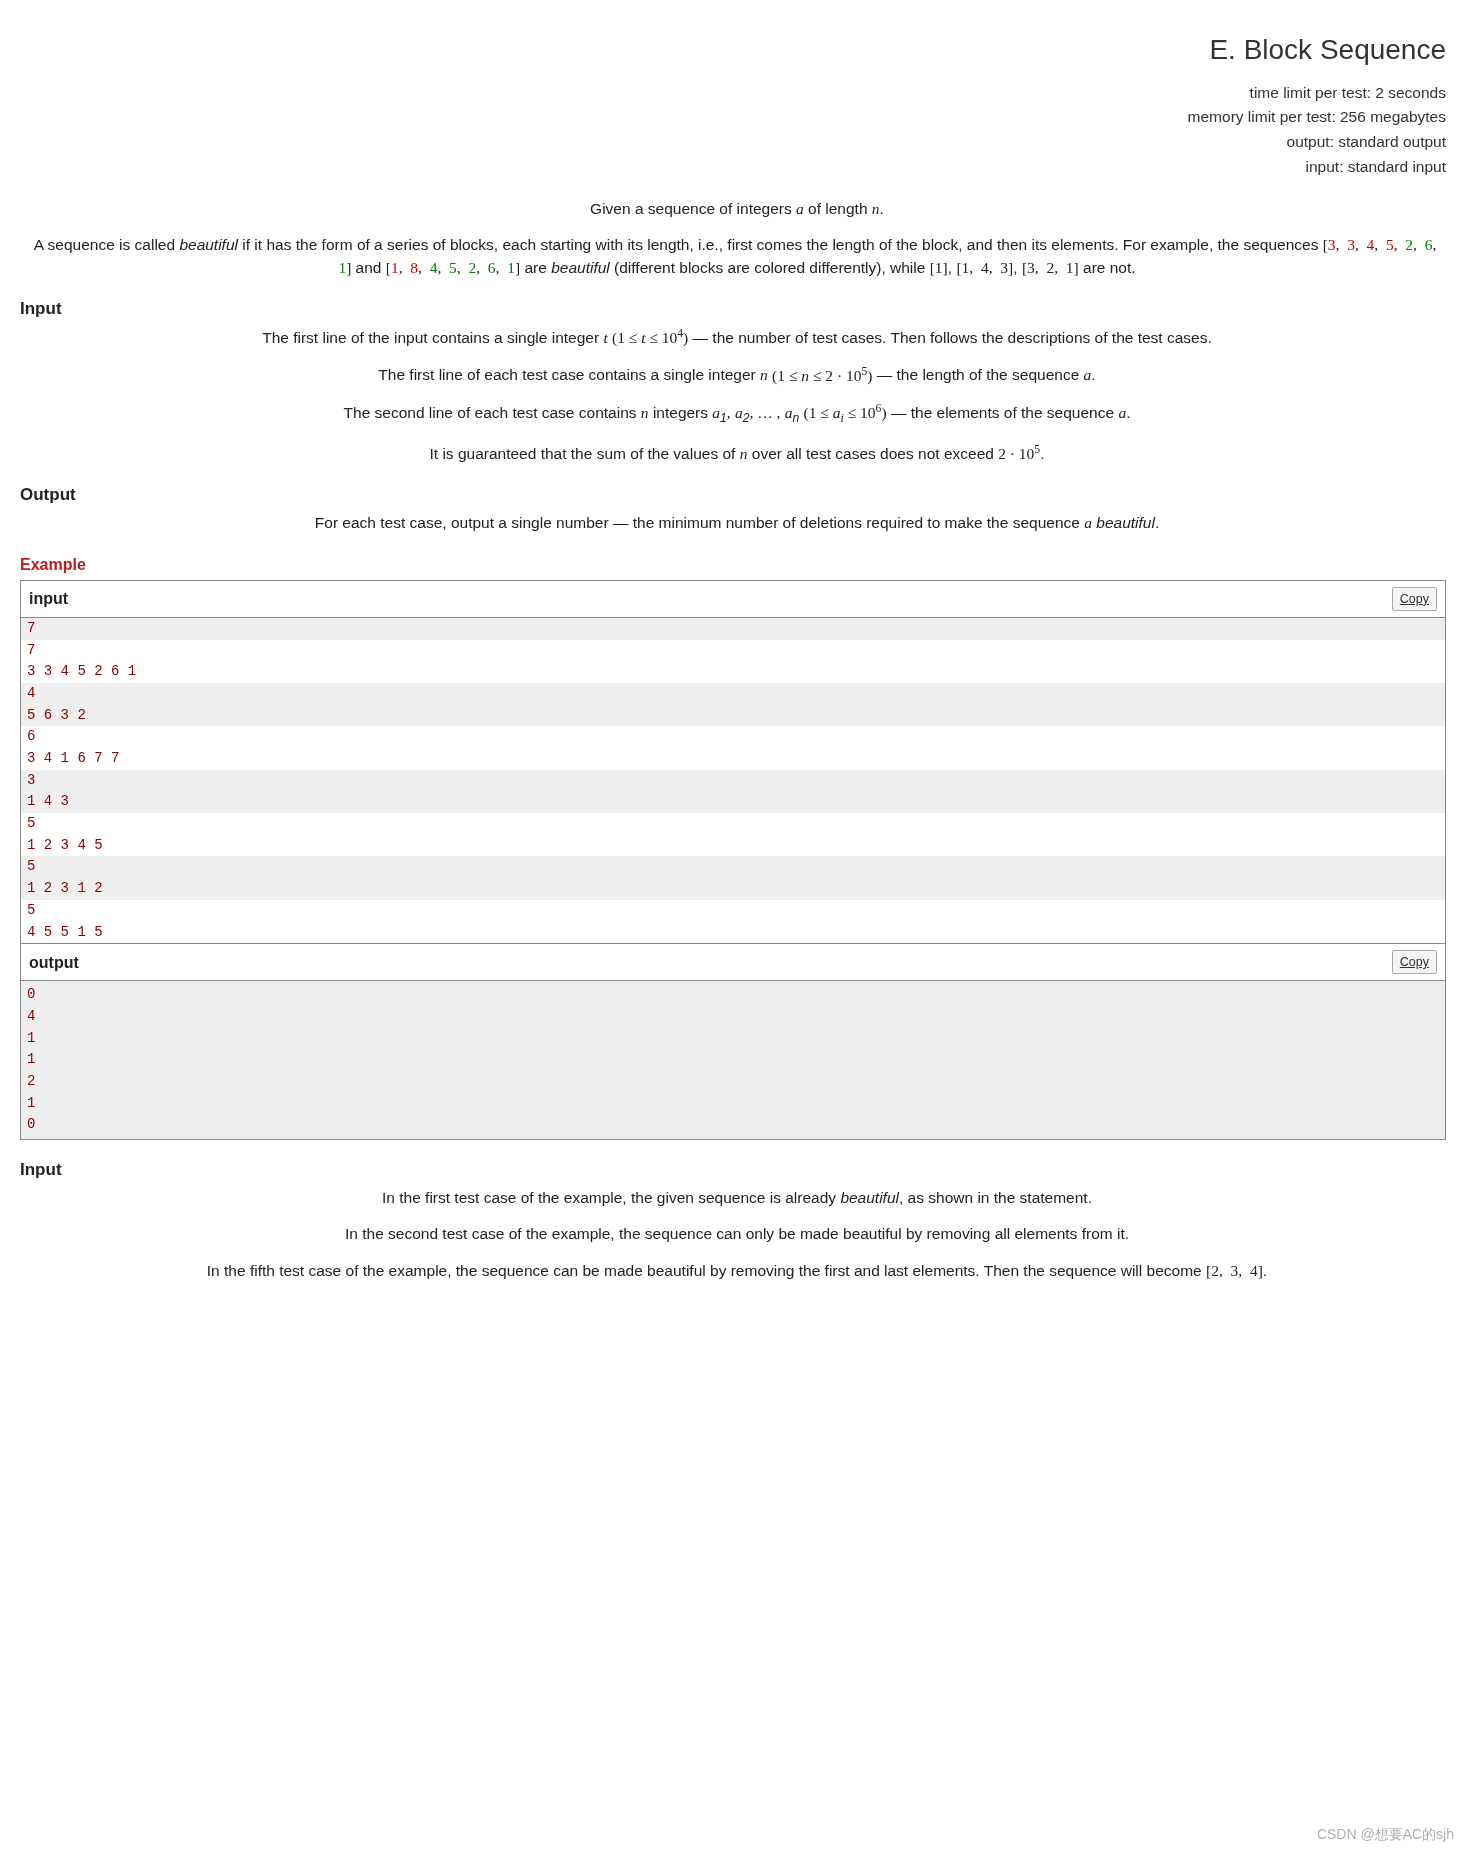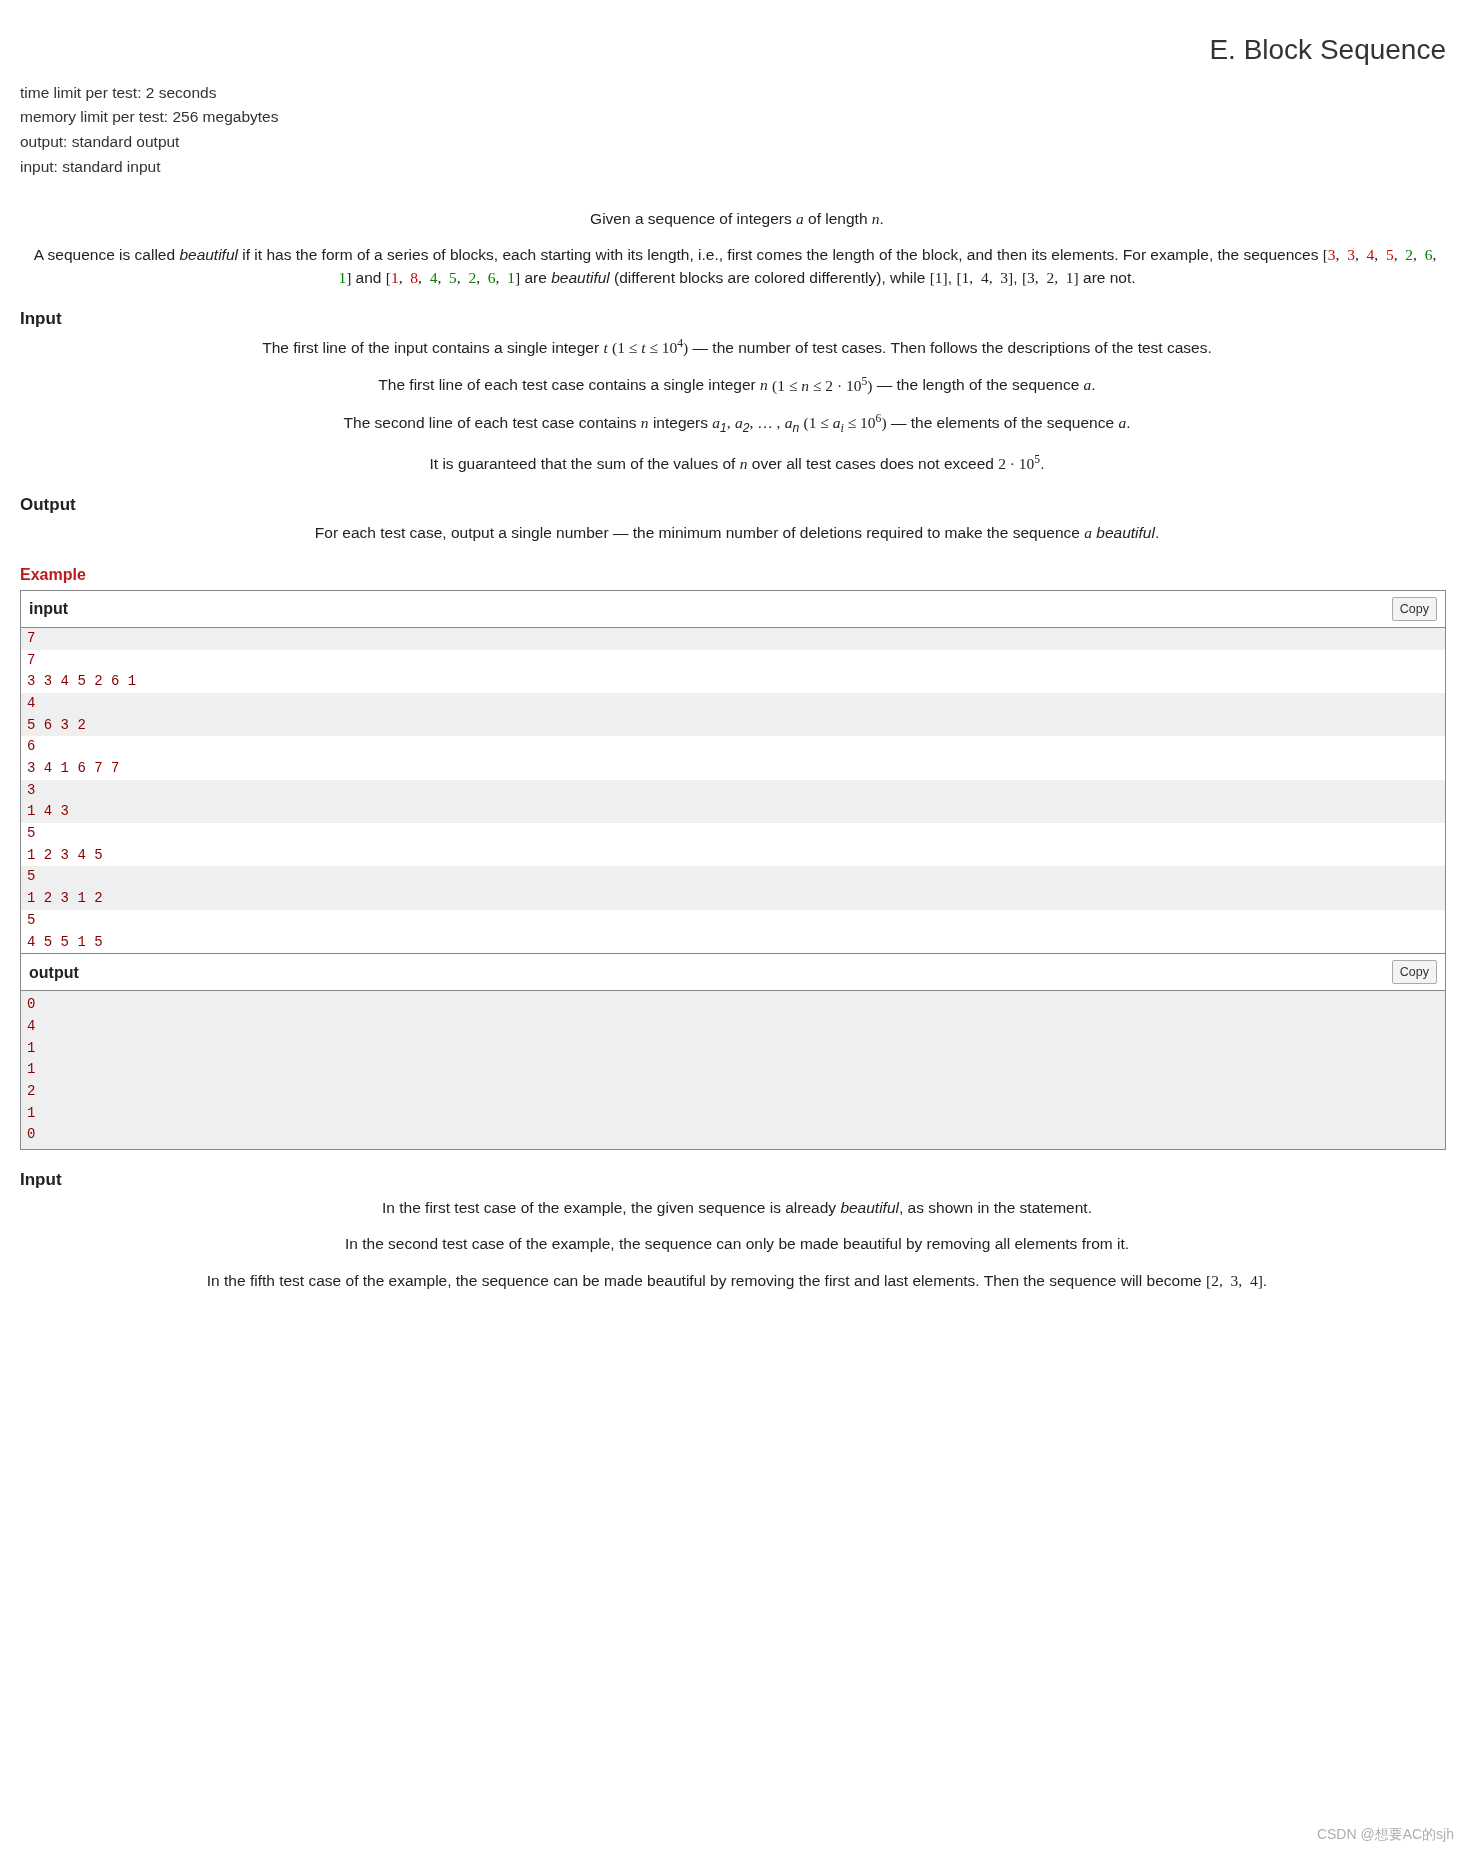--- a/index.html
+++ b/index.html
@@ -16,25 +16,25 @@
     margin: 0 auto;
   }
   .title {
     text-align: right;
     font-size: 28px;
     font-weight: normal;
     margin: 10px 0 10px 0;
     color: #333;
   }
   .limits {
-    text-align: left;
+    text-align: right;
     font-size: 15.5px;
     line-height: 1.6;
     color: #333;
-    margin-bottom: 28px;
+    margin-bottom: 18px;
   }
   .section-title {
     font-weight: bold;
     font-size: 17px;
     margin-top: 18px;
     margin-bottom: 4px;
     color: #222;
   }
   .example-title {
     font-weight: bold;
@@ -80,20 +80,21 @@
   }
   .io-header .copy-btn {
     font-size: 12.5px;
     font-weight: normal;
     border: 1px solid #aaa;
     background: #f4f4f4;
     padding: 2px 7px;
     cursor: pointer;
     color: #333;
     border-radius: 2px;
+    text-decoration: underline;
   }
   .io-body {
     font-family: Consolas, 'Courier New', monospace;
     font-size: 14px;
     border-bottom: 1px solid #888;
     line-height: 1.55;
     color: #880000;
   }
   .io-body .test-line {
     padding: 0px 6px;

